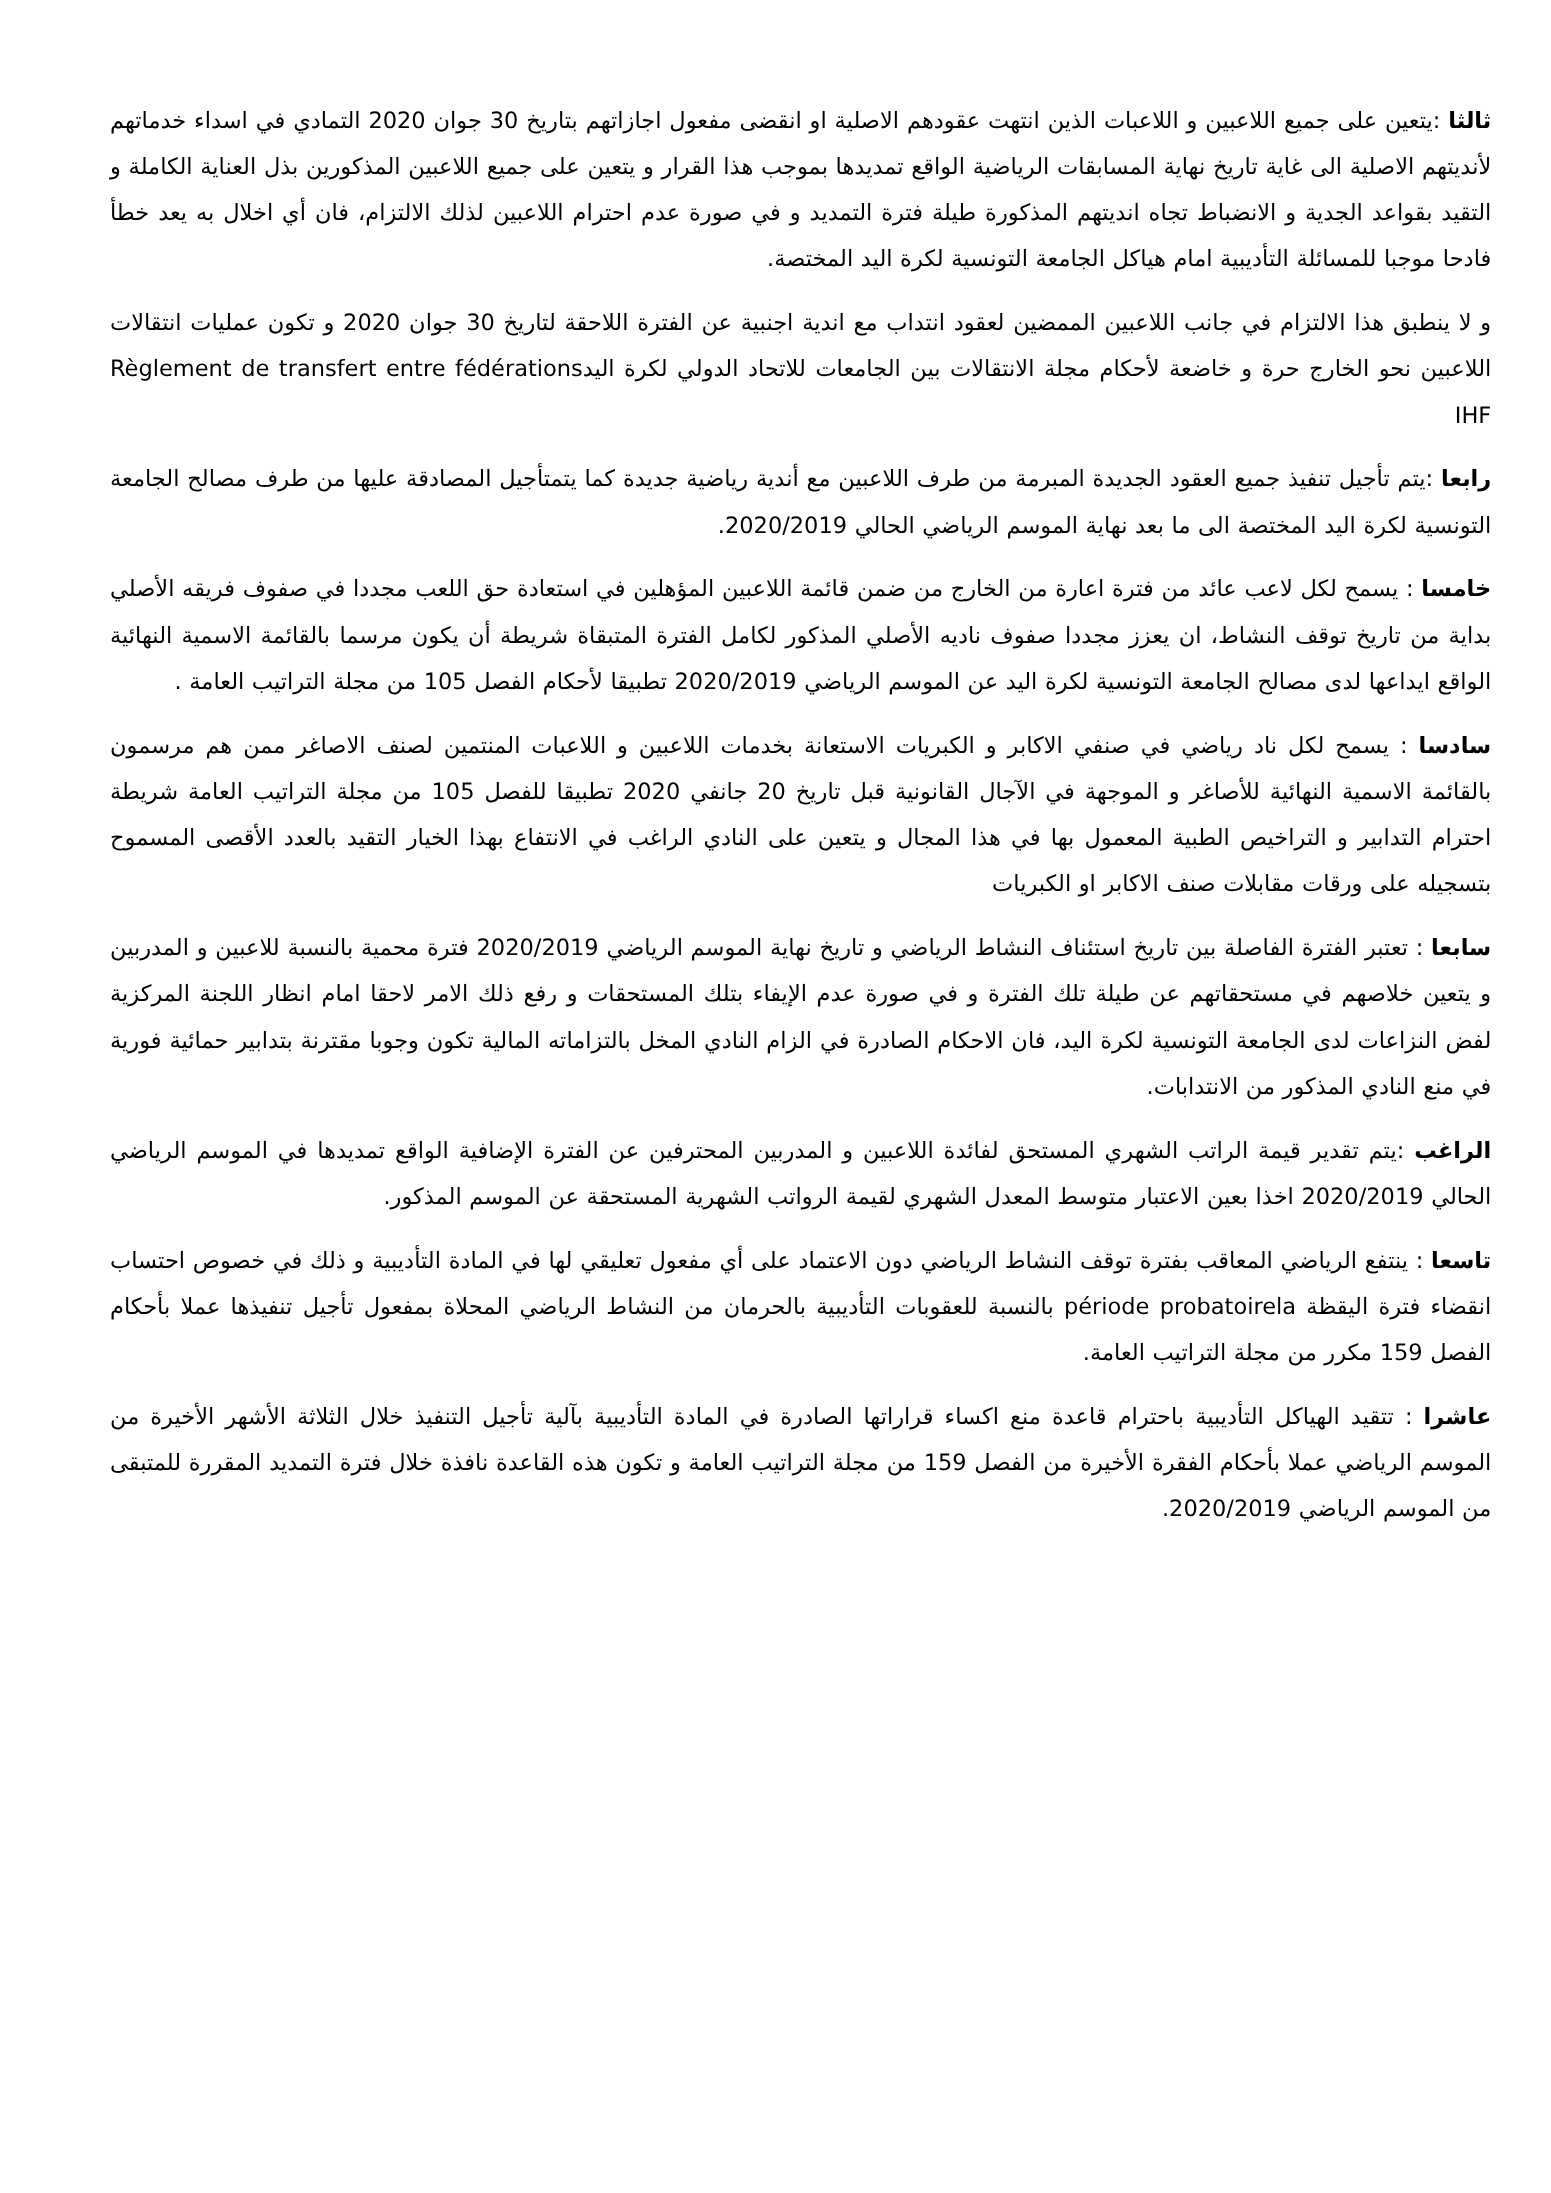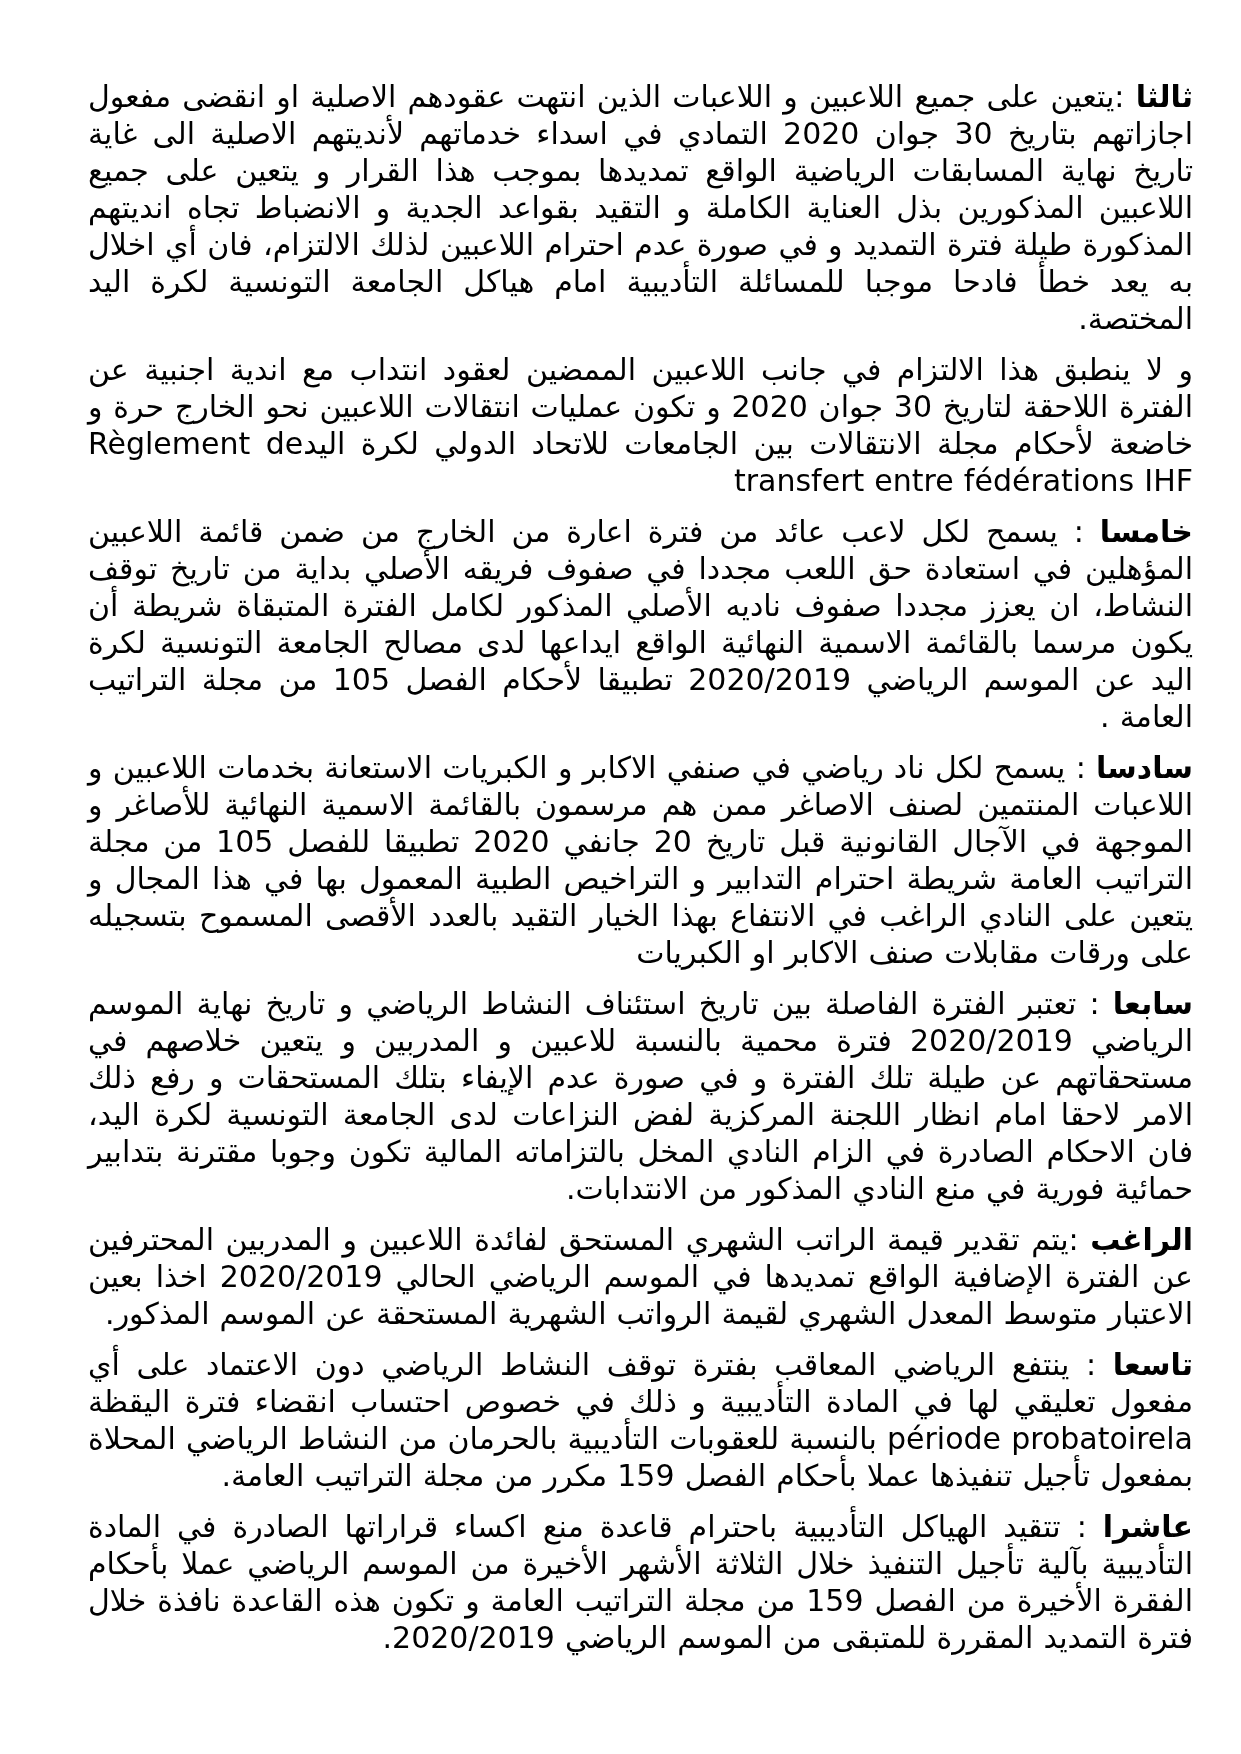--- a/index.html
+++ b/index.html
@@ -14,21 +14,21 @@
   }
   .page {
     box-sizing: border-box;
     width: 1241px;
     height: 1754px;
     padding: 78px 48px 40px 88px;
     background: #ffffff;
     direction: rtl;
     text-align: justify;
     font-family: "DejaVu Sans", "Liberation Sans", sans-serif;
-    font-size: 30px;
+    font-size: 18px;
     line-height: 37px;
     color: #000000;
   }
   .para {
     margin: 0 0 14px 0;
     word-spacing: 0.02em;
   }
   .lead {
     font-weight: bold;
   }
@@ -38,20 +38,21 @@
 </style>
 </head>
 <body>
 
 <div class="page">
 
   <p class="para"><span class="lead">ثالثا</span><span class="sep"> :</span><span class="body-text">يتعين على جميع اللاعبين و اللاعبات الذين انتهت عقودهم الاصلية او انقضى مفعول اجازاتهم بتاريخ 30 جوان 2020 التمادي في اسداء خدماتهم لأنديتهم الاصلية الى غاية تاريخ نهاية المسابقات الرياضية الواقع تمديدها بموجب هذا القرار و يتعين على جميع اللاعبين المذكورين بذل العناية الكاملة و التقيد بقواعد الجدية و الانضباط تجاه انديتهم المذكورة طيلة فترة التمديد و في صورة عدم احترام اللاعبين لذلك الالتزام، فان أي اخلال به يعد خطأ فادحا موجبا للمسائلة التأديبية امام هياكل الجامعة التونسية لكرة اليد المختصة.</span></p>
 
   <p class="para"><span class="lead"></span><span class="sep"></span><span class="body-text">و لا ينطبق هذا الالتزام في جانب اللاعبين الممضين لعقود انتداب مع اندية اجنبية عن الفترة اللاحقة لتاريخ 30 جوان 2020 و تكون عمليات انتقالات اللاعبين نحو الخارج حرة و خاضعة لأحكام مجلة الانتقالات بين الجامعات للاتحاد الدولي لكرة اليدRèglement de transfert entre fédérations IHF</span></p>
 
+  <p class="para"><span class="lead">رابعا</span><span class="sep"> :</span><span class="body-text">يتم تأجيل تنفيذ جميع العقود الجديدة المبرمة من طرف اللاعبين مع أندية رياضية جديدة كما يتمتأجيل المصادقة عليها من طرف مصالح الجامعة التونسية لكرة اليد المختصة الى ما بعد نهاية الموسم الرياضي الحالي 2020/2019.</span></p>
 
   <p class="para"><span class="lead">خامسا</span><span class="sep"> : </span><span class="body-text">يسمح لكل لاعب عائد من فترة اعارة من الخارج من ضمن قائمة اللاعبين المؤهلين في استعادة حق اللعب مجددا في صفوف فريقه الأصلي بداية من تاريخ توقف النشاط، ان يعزز مجددا صفوف ناديه الأصلي المذكور لكامل الفترة المتبقاة شريطة أن يكون مرسما بالقائمة الاسمية النهائية الواقع ايداعها لدى مصالح الجامعة التونسية لكرة اليد عن الموسم الرياضي 2020/2019 تطبيقا لأحكام الفصل 105 من مجلة التراتيب العامة .</span></p>
 
   <p class="para"><span class="lead">سادسا</span><span class="sep"> : </span><span class="body-text">يسمح لكل ناد رياضي في صنفي الاكابر و الكبريات الاستعانة بخدمات اللاعبين و اللاعبات المنتمين لصنف الاصاغر ممن هم مرسمون بالقائمة الاسمية النهائية للأصاغر و الموجهة في الآجال القانونية قبل تاريخ 20 جانفي 2020 تطبيقا للفصل 105 من مجلة التراتيب العامة شريطة احترام التدابير و التراخيص الطبية المعمول بها في هذا المجال و يتعين على النادي الراغب في الانتفاع بهذا الخيار التقيد بالعدد الأقصى المسموح بتسجيله على ورقات مقابلات صنف الاكابر او الكبريات</span></p>
 
   <p class="para"><span class="lead">سابعا</span><span class="sep"> : </span><span class="body-text">تعتبر الفترة الفاصلة بين تاريخ استئناف النشاط الرياضي و تاريخ نهاية الموسم الرياضي 2020/2019 فترة محمية بالنسبة للاعبين و المدربين و يتعين خلاصهم في مستحقاتهم عن طيلة تلك الفترة و في صورة عدم الإيفاء بتلك المستحقات و رفع ذلك الامر لاحقا امام انظار اللجنة المركزية لفض النزاعات لدى الجامعة التونسية لكرة اليد، فان الاحكام الصادرة في الزام النادي المخل بالتزاماته المالية تكون وجوبا مقترنة بتدابير حمائية فورية في منع النادي المذكور من الانتدابات.</span></p>
 
   <p class="para"><span class="lead">الراغب</span><span class="sep"> :</span><span class="body-text">يتم تقدير قيمة الراتب الشهري المستحق لفائدة اللاعبين و المدربين المحترفين عن الفترة الإضافية الواقع تمديدها في الموسم الرياضي الحالي 2020/2019 اخذا بعين الاعتبار متوسط المعدل الشهري لقيمة الرواتب الشهرية المستحقة عن الموسم المذكور.</span></p>
 
   <p class="para"><span class="lead">تاسعا</span><span class="sep"> : </span><span class="body-text">ينتفع الرياضي المعاقب بفترة توقف النشاط الرياضي دون الاعتماد على أي مفعول تعليقي لها في المادة التأديبية و ذلك في خصوص احتساب انقضاء فترة اليقظة période probatoirela بالنسبة للعقوبات التأديبية بالحرمان من النشاط الرياضي المحلاة بمفعول تأجيل تنفيذها عملا بأحكام الفصل 159 مكرر من مجلة التراتيب العامة.</span></p>

